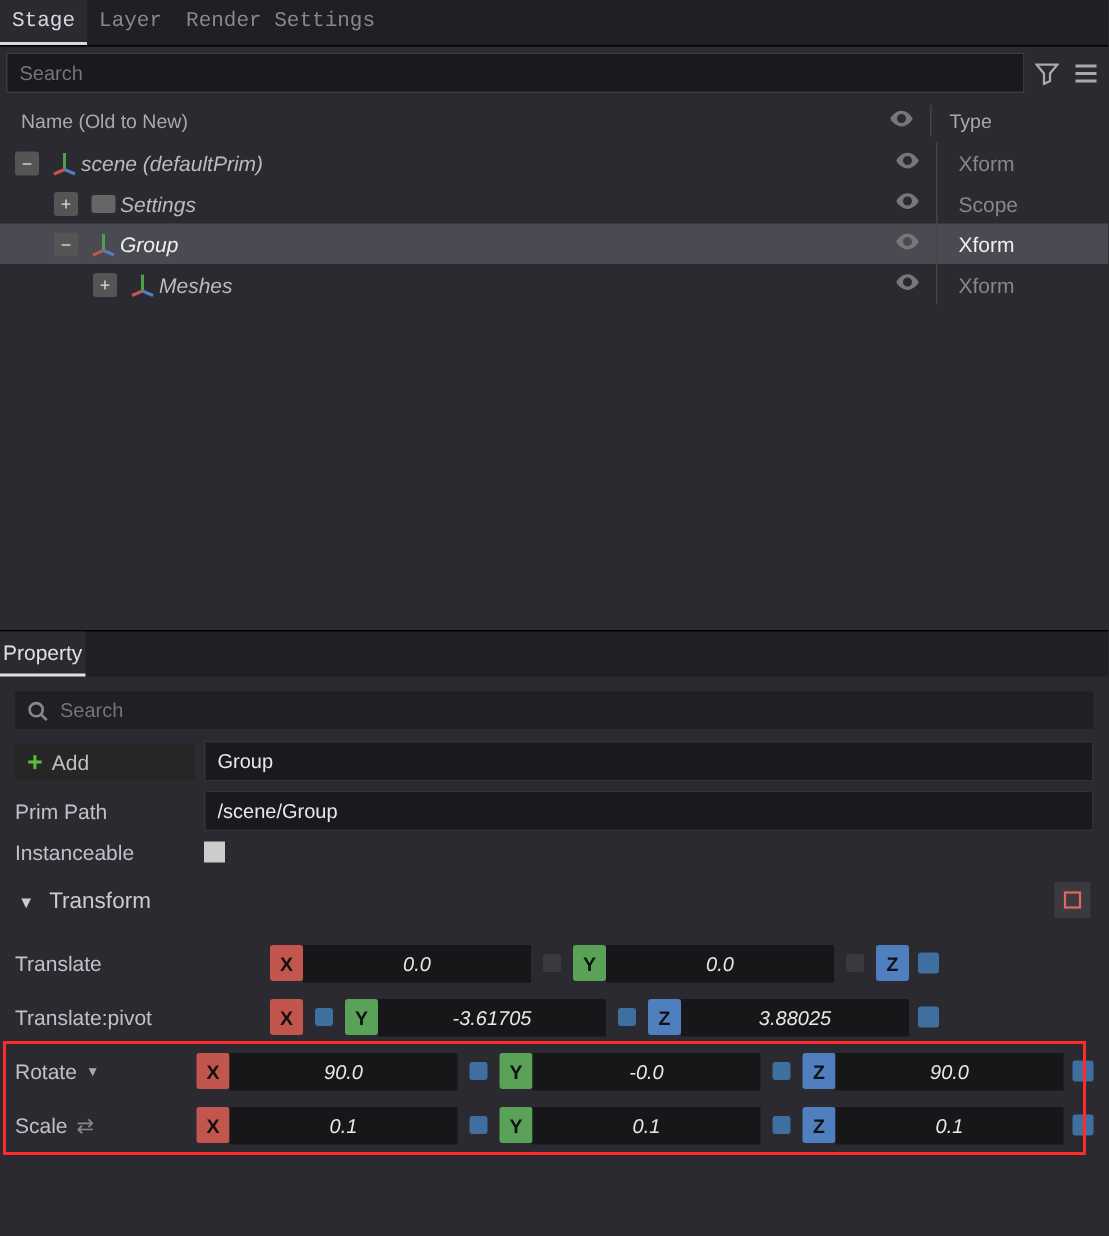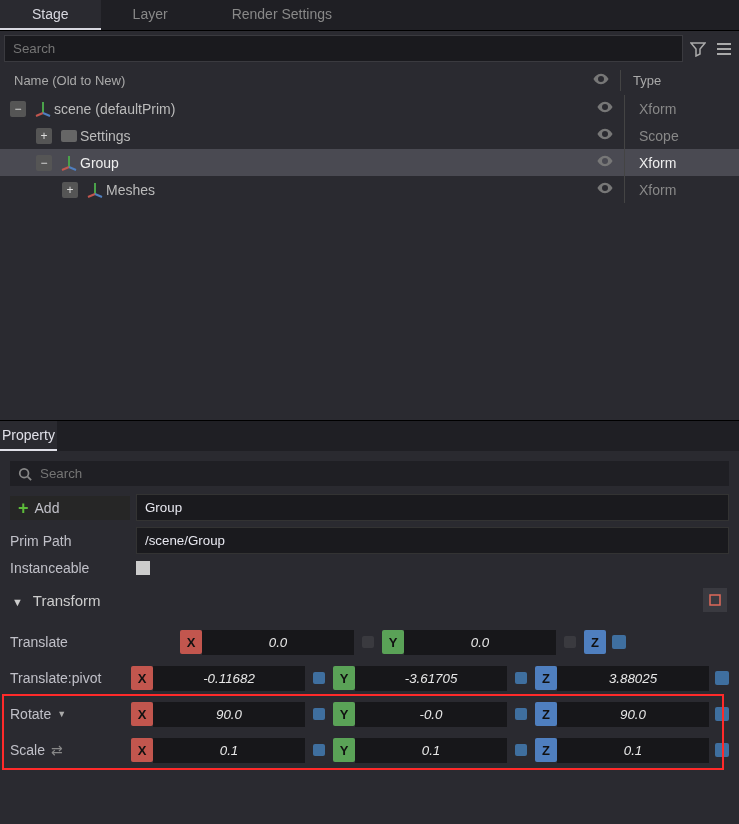--- a/index.html
+++ b/index.html
@@ -1,36 +1,36 @@
 <!DOCTYPE html>
 <html><head>
 <meta charset="utf-8">
 <style>
   * { box-sizing: border-box; margin: 0; padding: 0; font-family: -apple-system, BlinkMacSystemFont, "Segoe UI", Arial, sans-serif; }
   body { background: #2a2a30; color: #c0c0c8; font-size: 14px; width: 739px; height: 824px; overflow: hidden; }
 
   .tabs { display: flex; background: #1f1f24; border-bottom: 1px solid #000; }
-  .tab { padding: 6px 32px; color: #888; cursor: pointer; }
+  .tab { padding: 6px 8px; color: #888; cursor: pointer; font-family: Liberation Mono, monospace; }
   .tab.active { background: #2a2a30; color: #d8d8e0; border-bottom: 2px solid #d8d8e0; }
 
   .searchbar-row { display: flex; align-items: center; padding: 4px 4px; gap: 4px; }
   .search-input { flex: 1; background: #1a1a1e; border: 1px solid #3a3a3f; color: #888; padding: 5px 8px; outline: none; }
   .icon-btn { width: 22px; height: 22px; display:flex;align-items:center;justify-content:center; color:#aaa; cursor:pointer; }
 
   .tree-header { display:flex; align-items:center; padding: 4px 14px; color:#aaa; font-size:13px; }
   .tree-header .name { flex:1; }
   .tree-header .eye { width:30px; text-align:center; }
   .tree-header .type { width:100px; padding-left:8px; }
   .divider-v { width:1px; background:#444; align-self:stretch; margin:0 4px; }
 
   .tree { padding: 0 0px; }
   .tree-row { display:flex; align-items:center; height:27px; }
   .tree-row .expander { width:16px; height:16px; background:#555; color:#ddd; display:flex;align-items:center;justify-content:center; font-size:12px; border-radius:2px; margin-right:6px; cursor:pointer; }
   .tree-row .iconcell { width:22px; display:flex;align-items:center;justify-content:center; }
-  .tree-row .label { flex:1; color:#bbb; }
+  .tree-row .label { flex:1; color:#bbb;font-style:italic; }
   .tree-row.selected { background:#4a4a52; }
   .tree-row.selected .label { color:#eee; font-weight:500; }
   .tree-row .eye { width:30px; text-align:center; color:#888; cursor:pointer; }
   .tree-row .typecell { width:110px; padding-left:10px; color:#888; }
   .tree-row.selected .typecell { color:#eee; }
 
   .folder-icon { width:16px;height:12px;background:#666;border-radius:2px;position:relative; }
 
   .stage-pane { height: 420px; display:flex; flex-direction:column; }
   .tree-scroll { flex:1; }
@@ -227,21 +227,20 @@
           <input class="axis-val" value="0.0" style="">
           <div class="marker off"></div>
           <div class="axis-badge axis-Z">Z</div>
           <div class="end-marker"></div>
         </div>
       </div>
       <div class="xform-row">
         <div class="xform-label">Translate:pivot</div>
         <div class="axis-group">
           <div class="axis-badge axis-X">X</div>
-          <input class="axis-val" value="-0.11682" style="">
           <div class="marker on"></div>
           <div class="axis-badge axis-Y">Y</div>
           <input class="axis-val" value="-3.61705" style="">
           <div class="marker on"></div>
           <div class="axis-badge axis-Z">Z</div>
           <input class="axis-val" value="3.88025" style="">
           <div class="end-marker"></div>
         </div>
       </div>
       <div class="xform-row">

